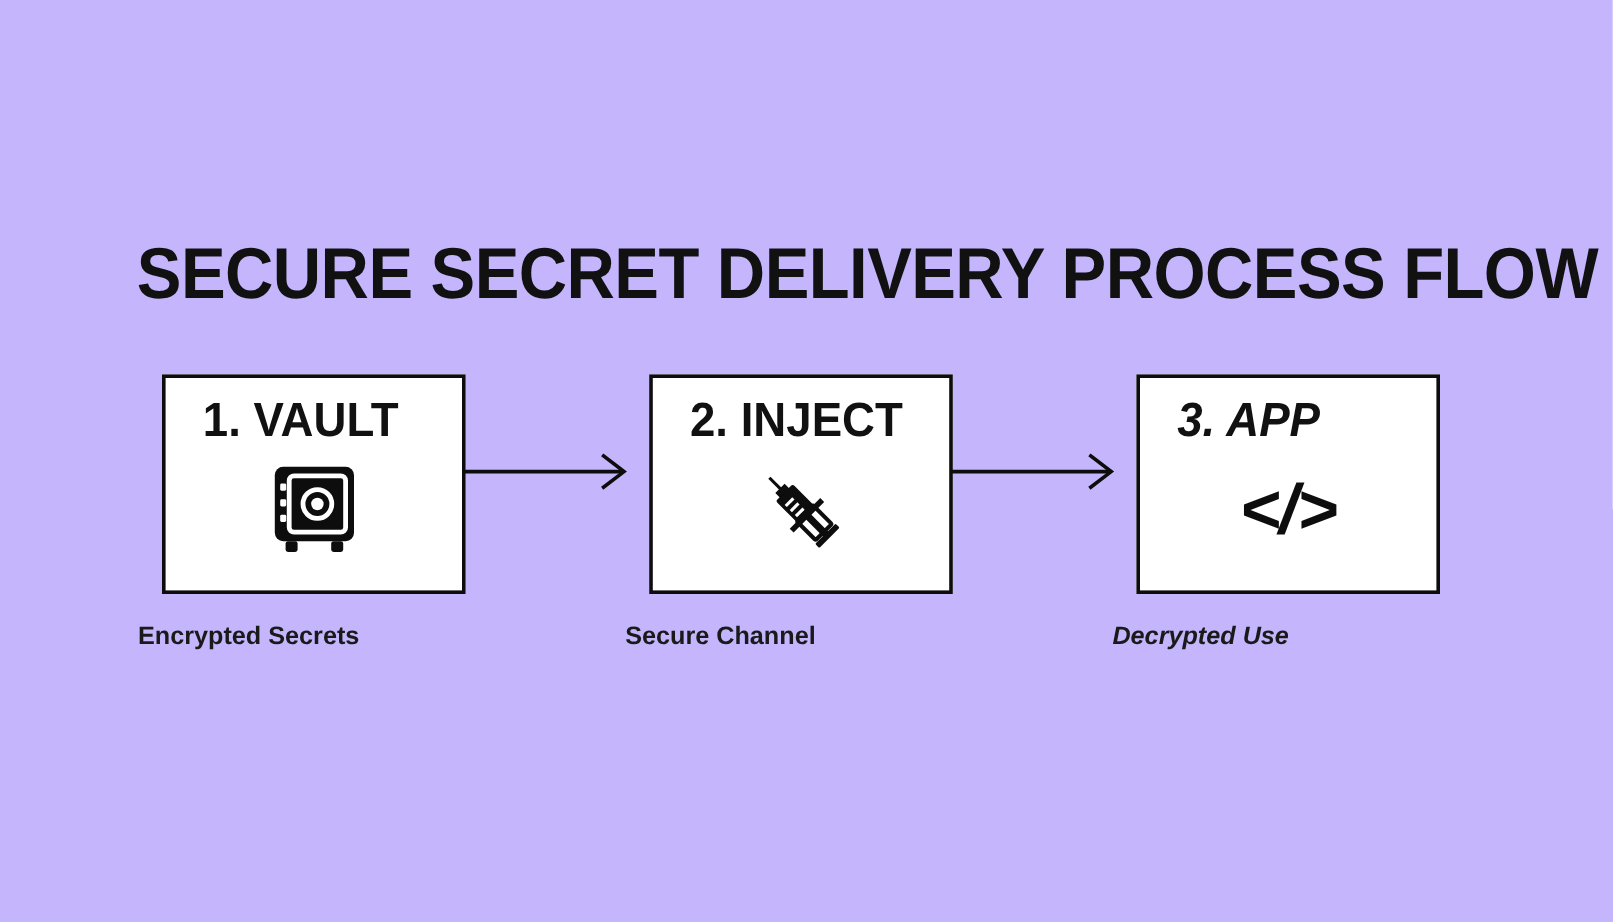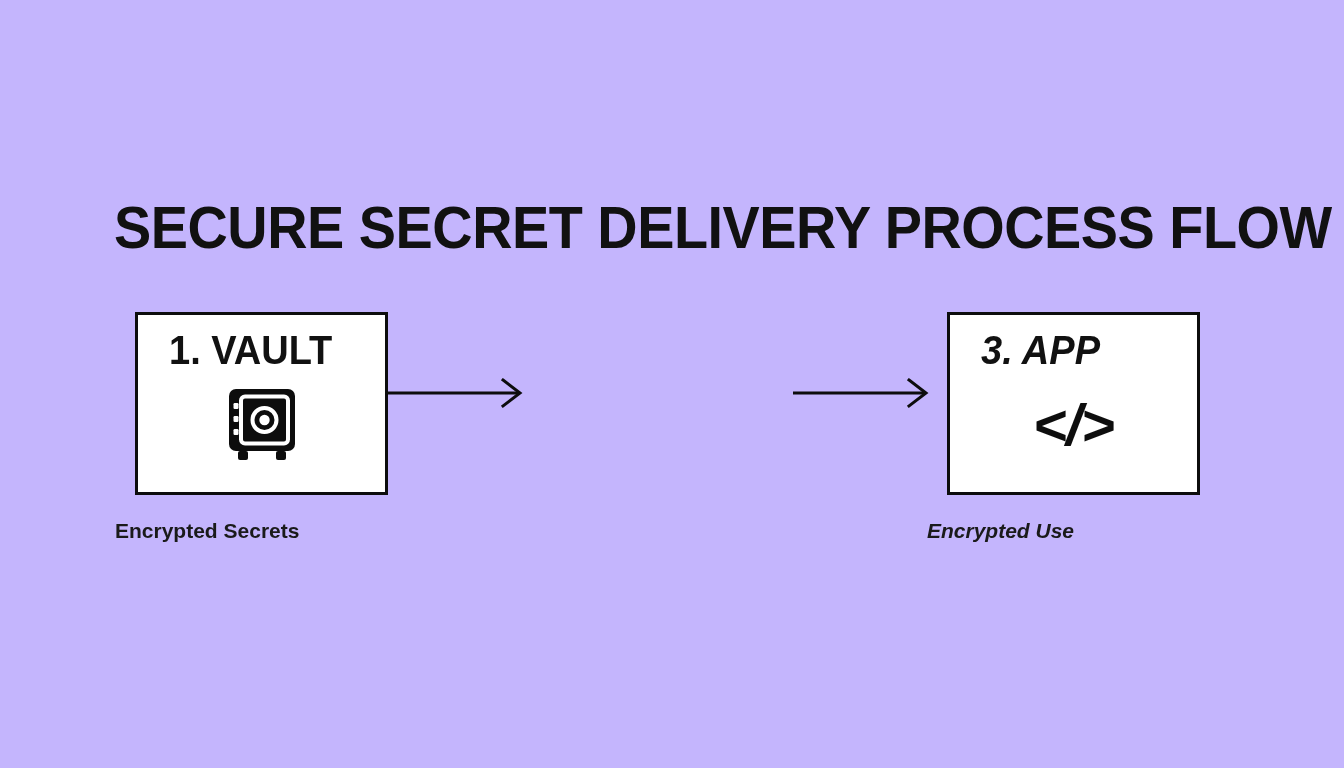--- a/index.html
+++ b/index.html
@@ -161,32 +161,62 @@
       <div class="caption">Encrypted Secrets</div>
     </div>
 
     <div class="arrow arrow-1">
       <svg width="140" height="36" viewBox="0 0 140 36" aria-hidden="true">
         <line x1="0" y1="18" x2="132" y2="18" stroke="#0d0d0d" stroke-width="3"></line>
         <polyline points="116,5 133,18 116,31" fill="none" stroke="#0d0d0d" stroke-width="3" stroke-linecap="square" stroke-linejoin="miter"></polyline>
       </svg>
     </div>
 
+    <div class="step step-2">
+      <div class="box">
+        <div class="box-label">2. INJECT</div>
+        <div class="box-icon">
+          <svg width="80" height="80" viewBox="0 0 80 80" aria-hidden="true">
+            <g transform="rotate(-45 40 40)" fill="#0d0d0d" stroke="#0d0d0d">
+
+              <line x1="40" y1="2" x2="40" y2="16" stroke-width="2.6"></line>
+
+              <rect x="35" y="15" width="10" height="6"></rect>
+
+              <rect x="30.5" y="20" width="19" height="34" rx="1.5"></rect>
+
+              <rect x="33" y="27" width="9" height="2.6" fill="#ffffff" stroke="none"></rect>
+              <rect x="33" y="33" width="9" height="2.6" fill="#ffffff" stroke="none"></rect>
+              <rect x="33" y="39" width="9" height="2.6" fill="#ffffff" stroke="none"></rect>
+
+              <rect x="30.5" y="44" width="19" height="22" rx="1" fill="#ffffff" stroke="#0d0d0d" stroke-width="3.4"></rect>
+
+              <rect x="22" y="44" width="36" height="4.6" stroke="none"></rect>
+
+              <rect x="37" y="48" width="6" height="22" stroke="none"></rect>
+
+              <rect x="28" y="68" width="24" height="4.8" rx="1" stroke="none"></rect>
+            </g>
+          </svg>
+        </div>
+      </div>
+      <div class="caption">Secure Channel</div>
+    </div>
 
     <div class="arrow arrow-2">
       <svg width="140" height="36" viewBox="0 0 140 36" aria-hidden="true">
         <line x1="0" y1="18" x2="132" y2="18" stroke="#0d0d0d" stroke-width="3"></line>
         <polyline points="116,5 133,18 116,31" fill="none" stroke="#0d0d0d" stroke-width="3" stroke-linecap="square" stroke-linejoin="miter"></polyline>
       </svg>
     </div>
 
     <div class="step step-3">
       <div class="box">
         <div class="box-label">3. APP</div>
         <div class="box-icon">
           <span class="code-glyph">&lt;/&gt;</span>
         </div>
       </div>
-      <div class="caption">Encrypted Use</div>
+      <div class="caption">Decrypted Use</div>
     </div>
 
   </div>
 </div>
 
 </body></html>

